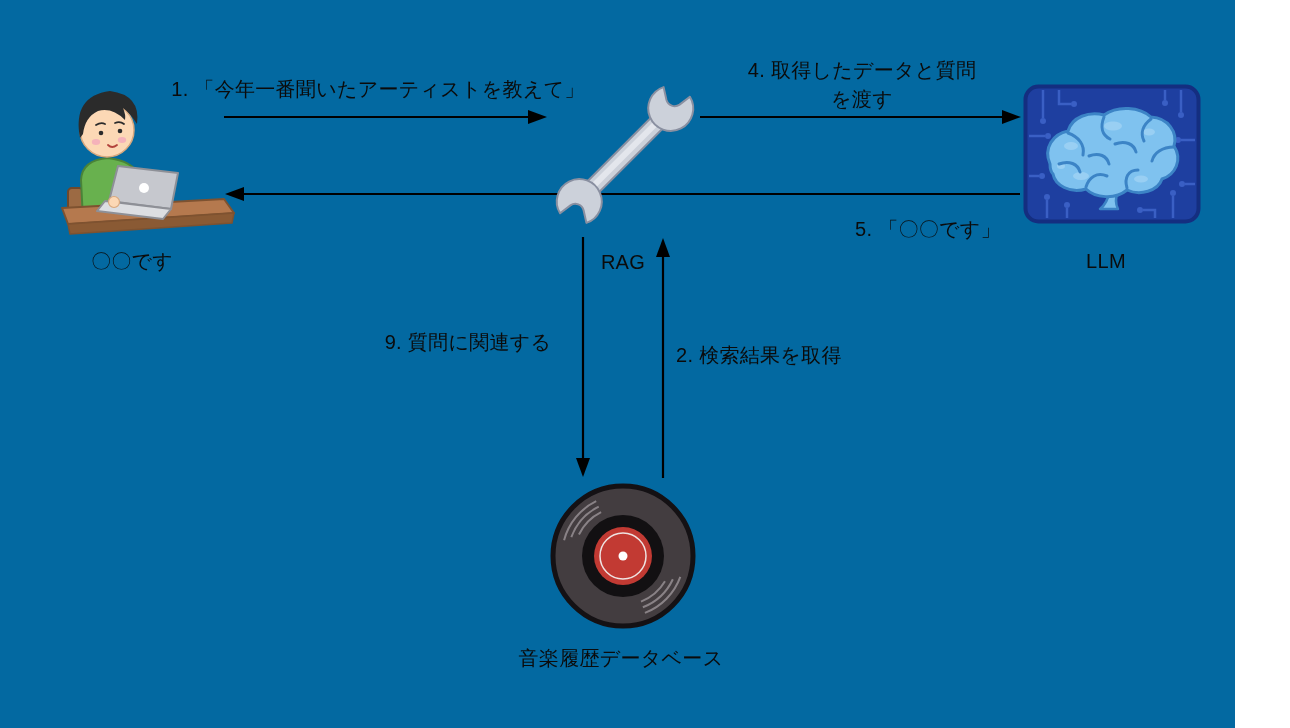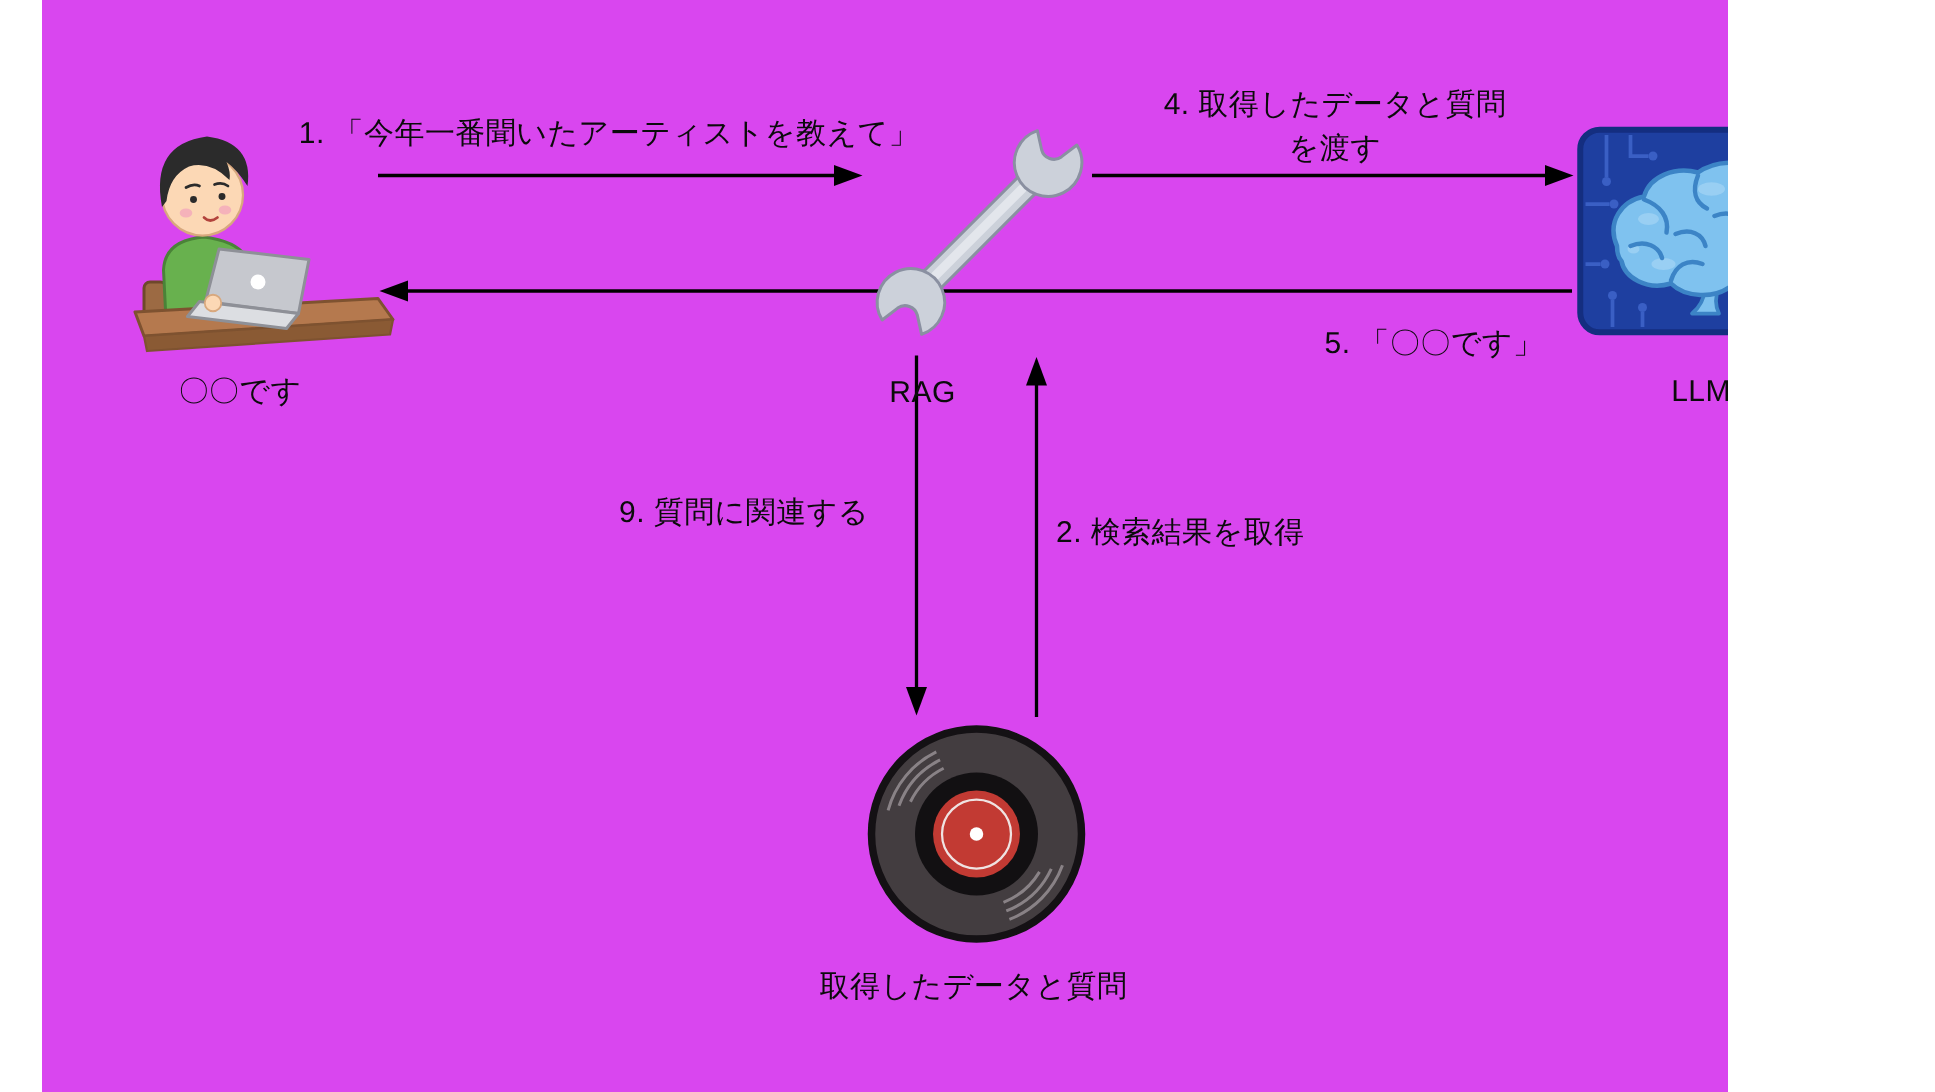--- a/index.html
+++ b/index.html
@@ -1,18 +1,18 @@
 <!DOCTYPE html>
 <html><head>
 <meta charset="utf-8">
 <style>
   html,body{margin:0;padding:0;background:#ffffff;}
   .canvas{
-    position:relative;width:1124px;height:728px;background:#d946ef;overflow:hidden;
-    font-family:"Liberation Sans","DejaVu Sans",sans-serif;color:#000;margin-left:28px;
+    position:relative;width:1235px;height:728px;background:#0369a1;overflow:hidden;
+    font-family:"Liberation Sans","DejaVu Sans",sans-serif;color:#000;
   }
   svg.layer{position:absolute;left:0;top:0;}
   .illus{position:absolute;}
   .lbl{
     position:absolute;font-size:20px;line-height:24px;white-space:nowrap;
     color:#0b0b0b;letter-spacing:.3px;
   }
   .centered{transform:translateX(-50%);text-align:center;}
   .block2 .ln{line-height:29px;}
   .block2s .ln{line-height:28px;}
@@ -167,17 +167,17 @@
 
   <div class="lbl centered" style="left:928px;top:217px;text-align:right;">5. 「〇〇です」</div>
 
   <div class="lbl centered block2s" style="left:468px;top:328px;">
     <div class="ln">9. 質問に関連する</div>
   </div>
 
   <div class="lbl" style="left:676px;top:343px;">2. 検索結果を取得</div>
 
   <div class="lbl centered" style="left:132px;top:249px;">〇〇です</div>
-  <div class="lbl centered" style="left:587px;top:250px;">RAG</div>
+  <div class="lbl centered" style="left:623px;top:250px;">RAG</div>
   <div class="lbl centered" style="left:1106px;top:249px;">LLM</div>
-  <div class="lbl centered" style="left:621px;top:646px;">取得したデータと質問</div>
+  <div class="lbl centered" style="left:621px;top:646px;">音楽履歴データベース</div>
 
 </div>
 
 </body></html>

